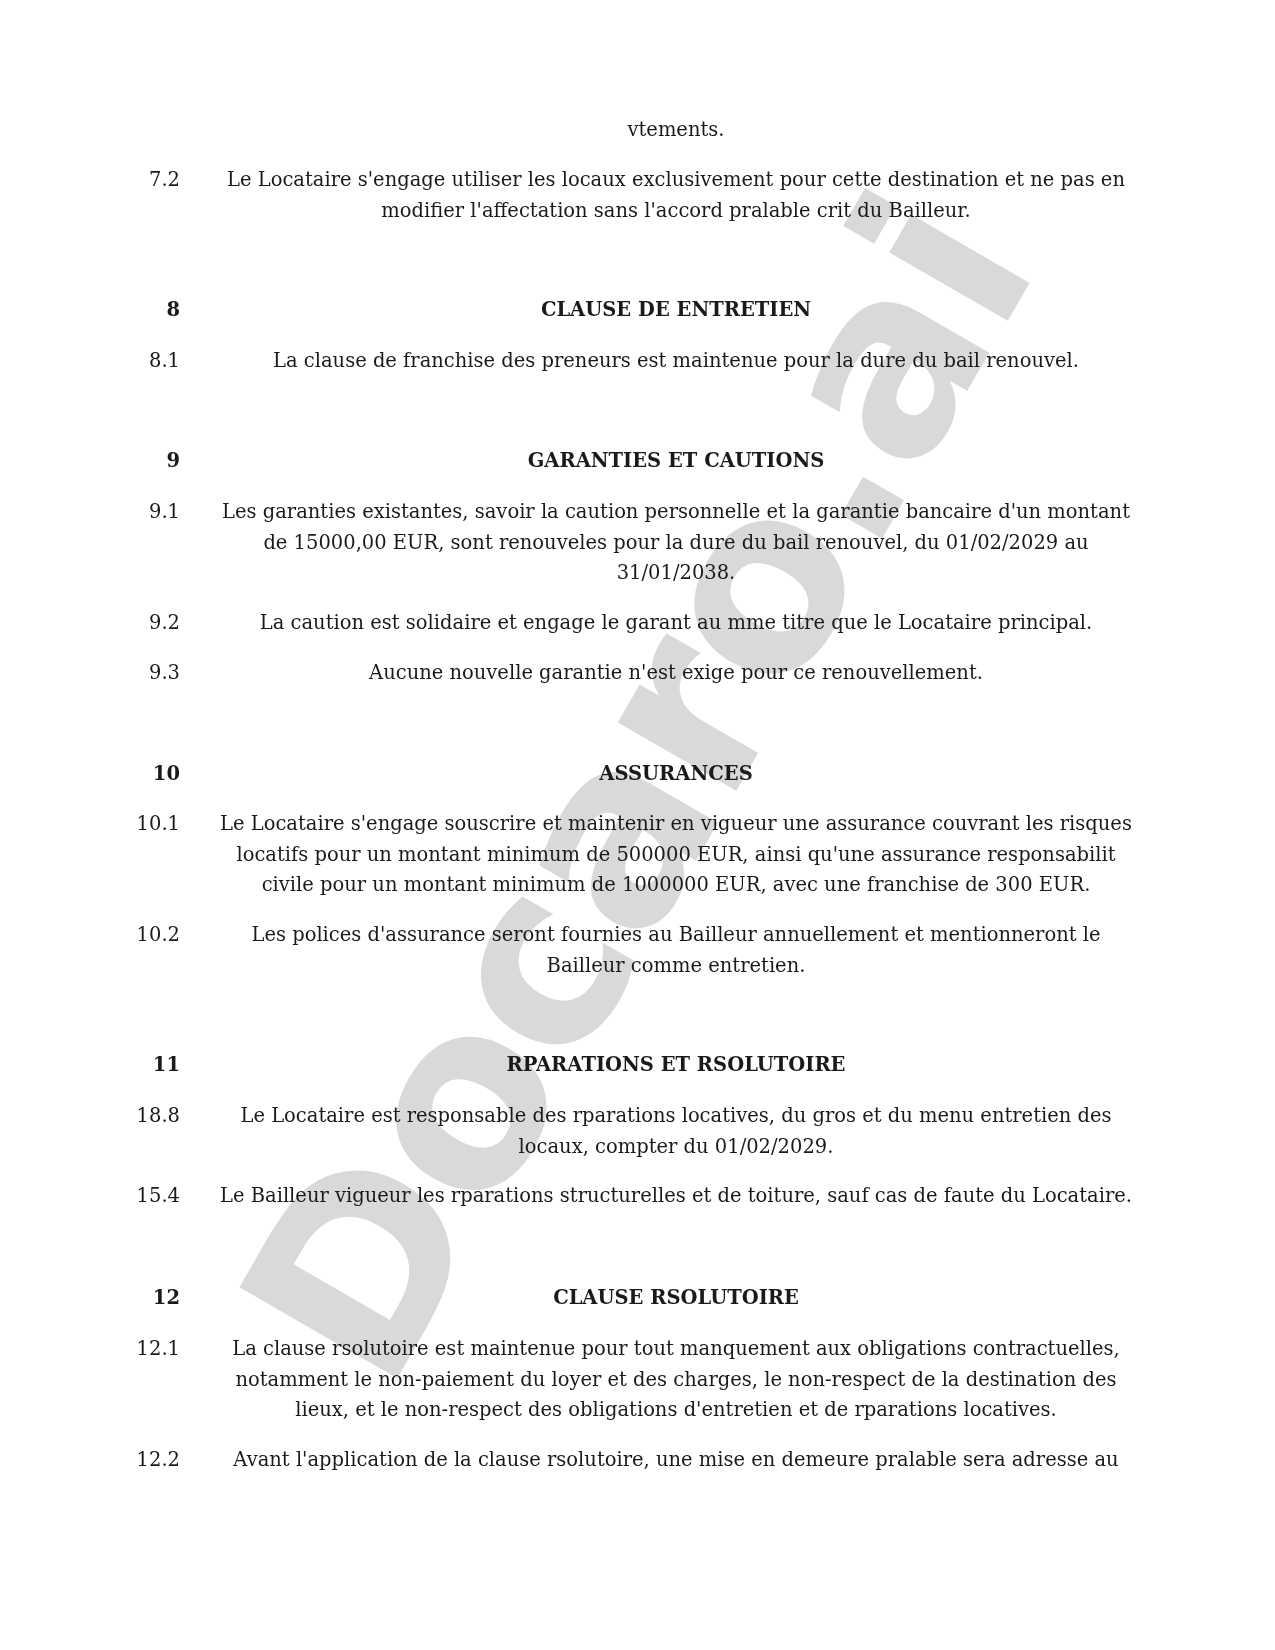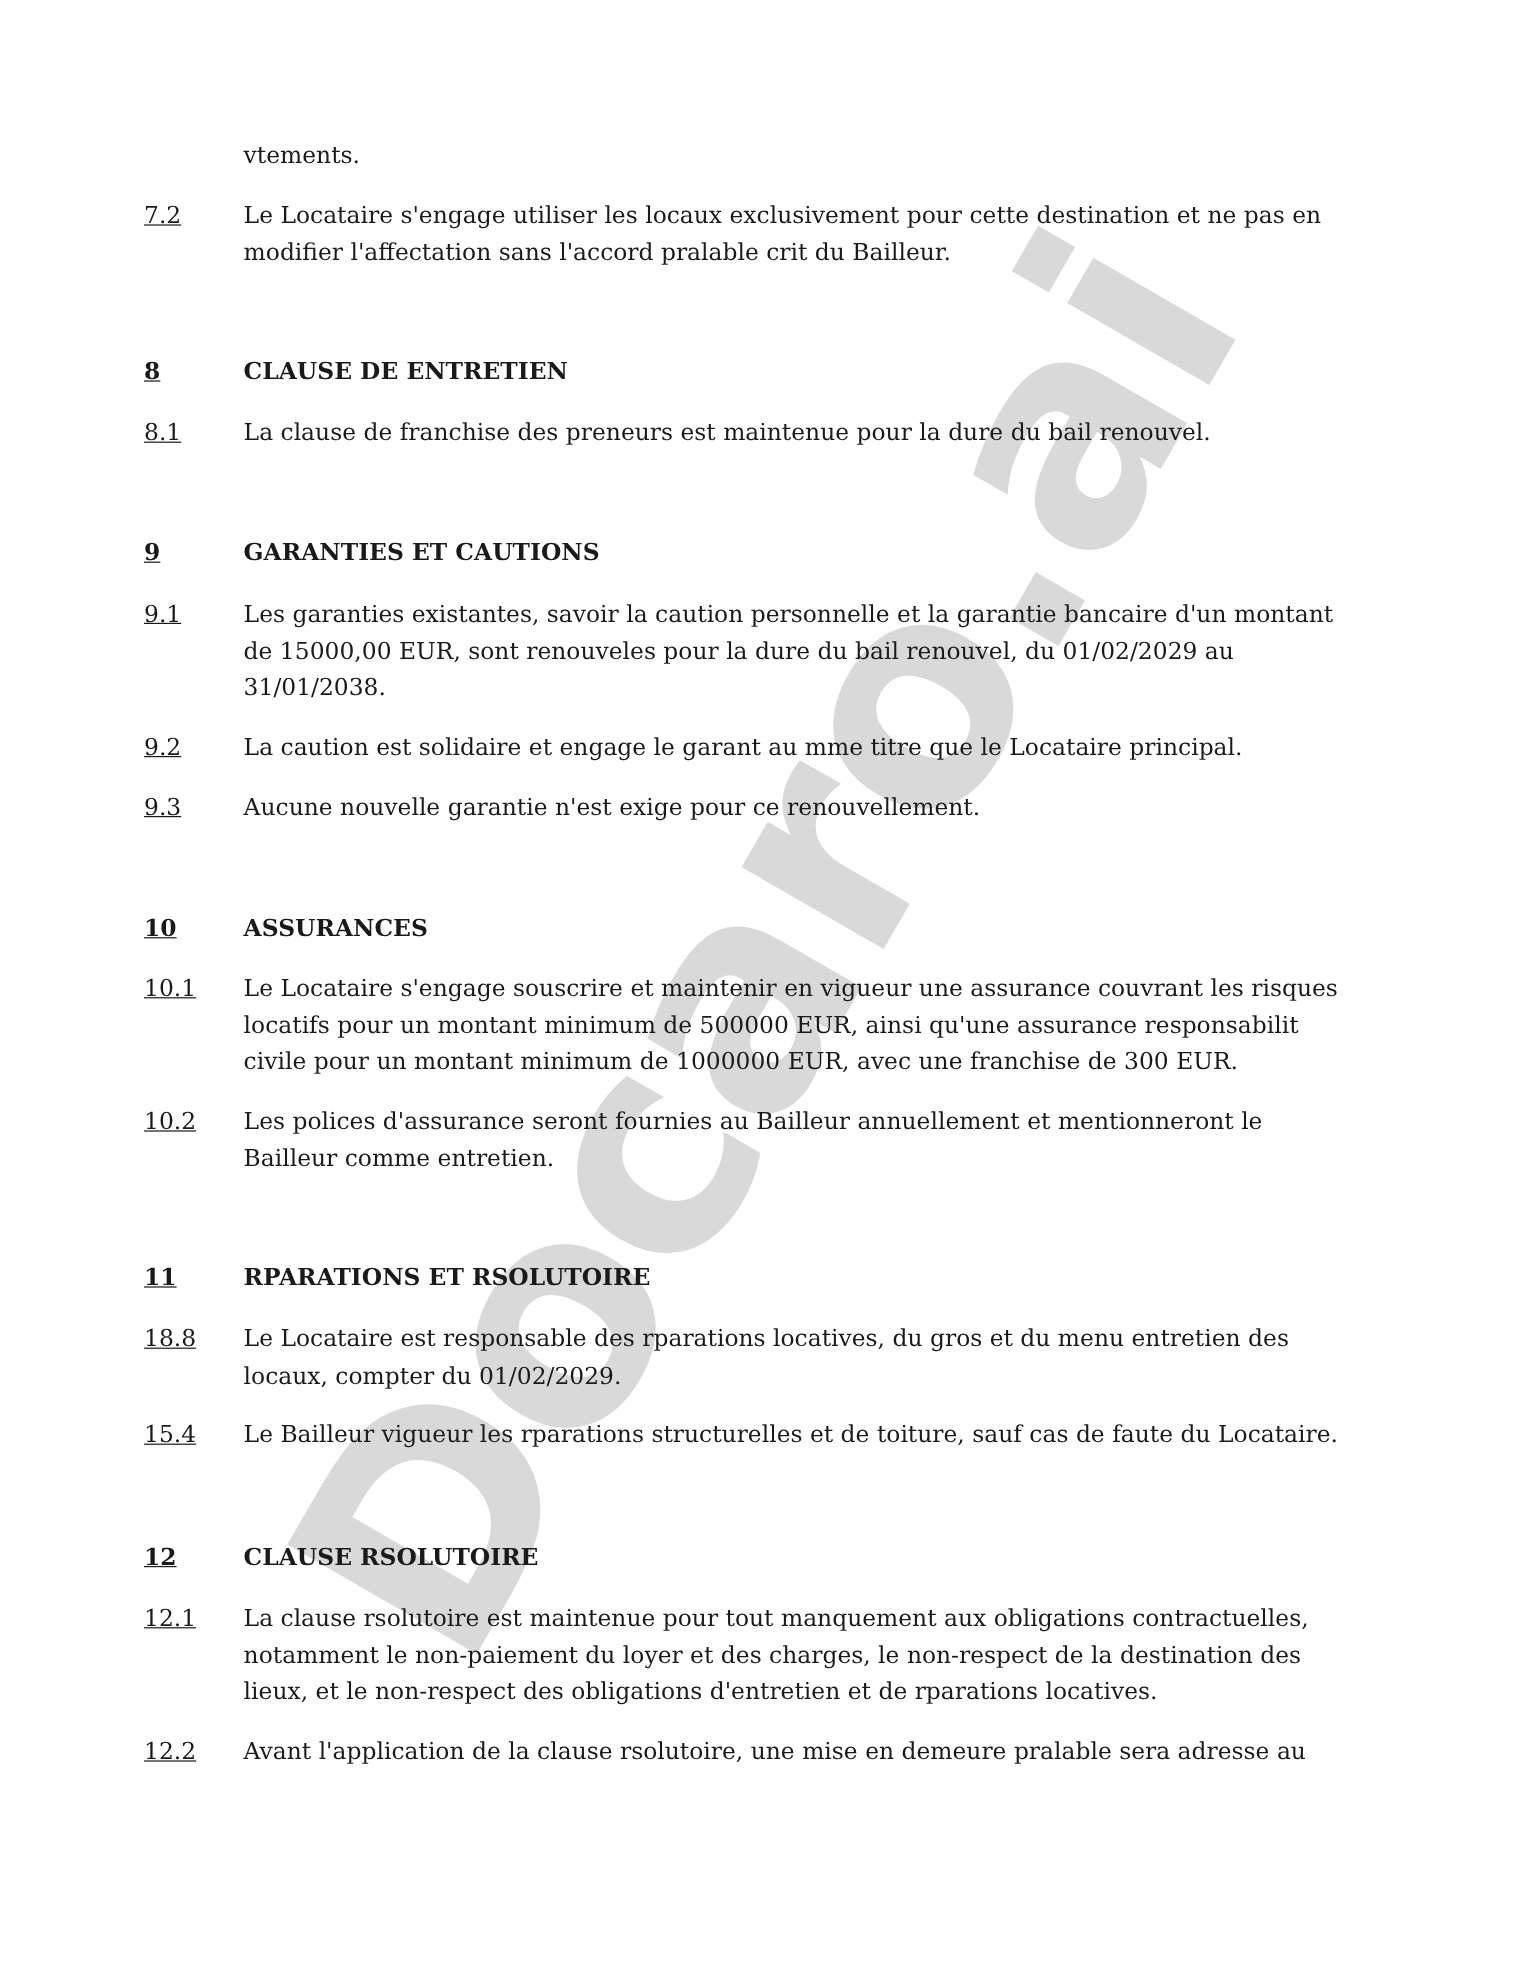--- a/index.html
+++ b/index.html
@@ -19,26 +19,26 @@
     letter-spacing: -4px;
     color: #d9d9d9;
     white-space: nowrap;
     z-index: 0;
     user-select: none;
   }
   .content { position: absolute; left: 0; top: 0; width: 1275px; z-index: 1; }
   .block { position: absolute; left: 0; width: 1275px; }
   .num {
     position: absolute; right: 1095px; 
-    width: 60px; 
-    font-size: 19.5px; line-height: 30.5px; text-decoration: underline;
+    width: 60px; text-align: right;
+    font-size: 19.5px; line-height: 30.5px;
   }
   .txt {
-    position: absolute; left: 203px; width: 920px;
-    font-size: 19.5px; line-height: 30.5px;
+    position: absolute; left: 216px; width: 920px;
+    font-size: 19.5px; line-height: 30.5px; text-align: center;
   }
   .heading .num, .heading .txt { font-weight: bold; }
 </style>
 </head>
 <body>
 
 <div class="page">
 
   <div class="watermark">Docaro.ai</div>
 

